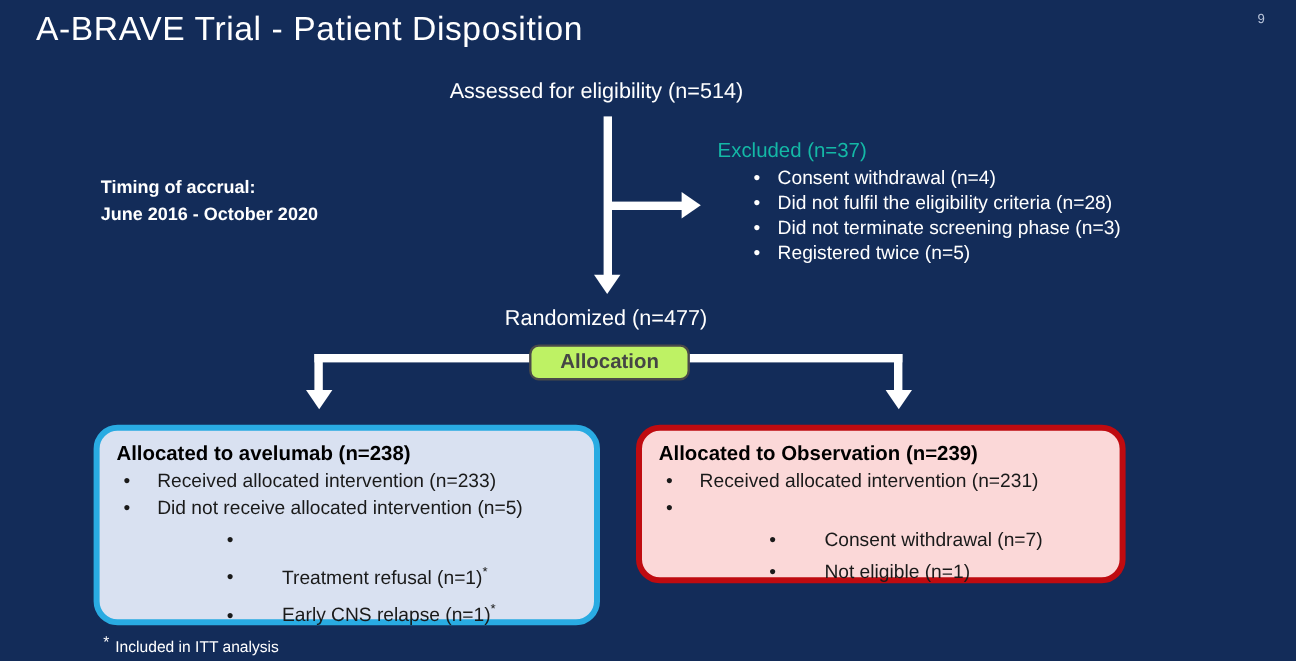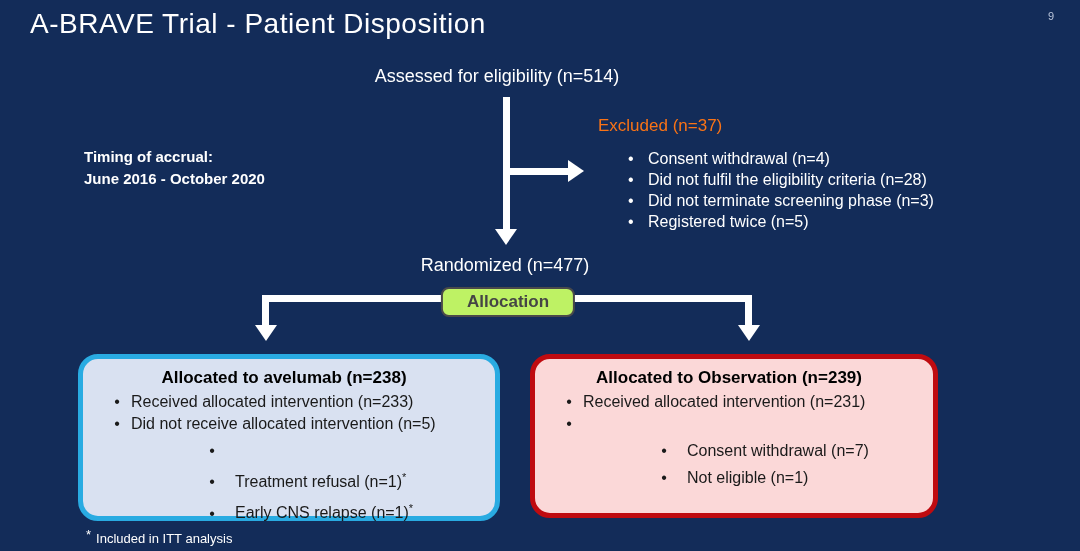--- a/index.html
+++ b/index.html
@@ -53,32 +53,31 @@
     background:#ffffff;border:2px solid #4a4a4a;border-radius:8px;
     padding:3px 24px;
     color:#454545;font-size:17px;font-weight:bold;white-space:nowrap;
     z-index:2;
   }
   
   .excluded{
     position:absolute;left:598px;top:115px;
     color:#ffffff;font-size:16px;line-height:22px;
   }
-  .excluded .list-heading{font-size:17px;color:#f97316;font-weight:normal;margin-bottom:11px;}
+  .excluded .list-heading{font-size:17px;color:#14b8a6;font-weight:normal;margin-bottom:1px;}
   
   .alloc-box{
     position:absolute;
     border-style:solid;border-width:5px;border-radius:20px;
     padding:9px 24px 6px 14px;
     color:#1a1a1a;font-size:16px;
     box-sizing:border-box;
-    text-align:center;
   }
   .box-left{left:78px;top:354px;width:422px;height:167px;}
-  .box-right{left:530px;top:354px;width:408px;height:164px;}
+  .box-right{left:530px;top:354px;width:408px;height:132px;}
   .alloc-box .box-heading{font-size:17px;font-weight:bold;color:#000000;margin-bottom:3px;white-space:nowrap;}
   .bullet-row{display:flex;align-items:baseline;line-height:21px;white-space:nowrap;}
   .bullet-row .dot{flex:0 0 auto;}
   .excluded .bullet-row{padding-left:30px;}
   .excluded .dot{width:20px;}
   .alloc-box .level-1{padding-left:6px;margin-top:1px;}
   .alloc-box .level-1 .dot{width:28px;}
   .alloc-box .level-2{padding-left:92px;margin-top:6px;}
   .alloc-box .level-2 .dot{width:46px;}
   sup{font-size:11px;}

